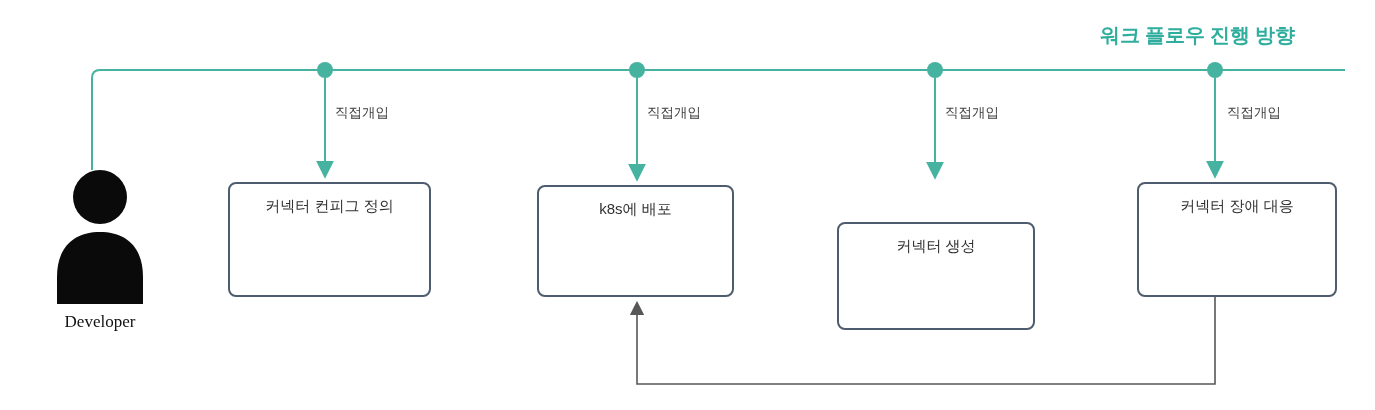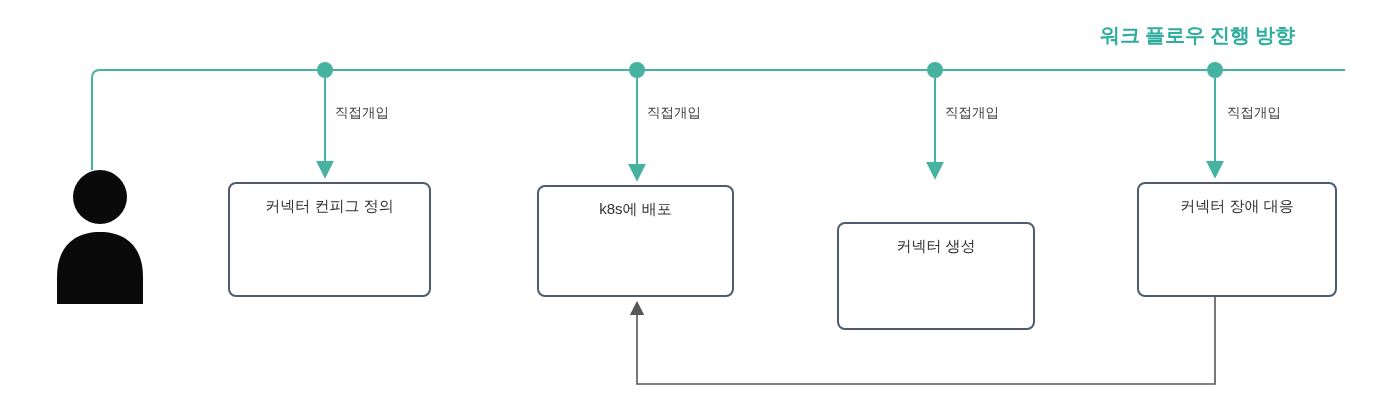--- a/index.html
+++ b/index.html
@@ -125,14 +125,15 @@
   <div class="step-box" id="pos-step-1">
     <span class="step-label">k8s에 배포</span>
   </div>
   <div class="step-box" id="pos-step-2">
     <span class="step-label">커넥터 생성</span>
   </div>
   <div class="step-box" id="pos-step-3">
     <span class="step-label">커넥터 장애 대응</span>
   </div>
 
+  <div class="actor-label">Developer</div>
 
 </div>
 
 </body></html>

